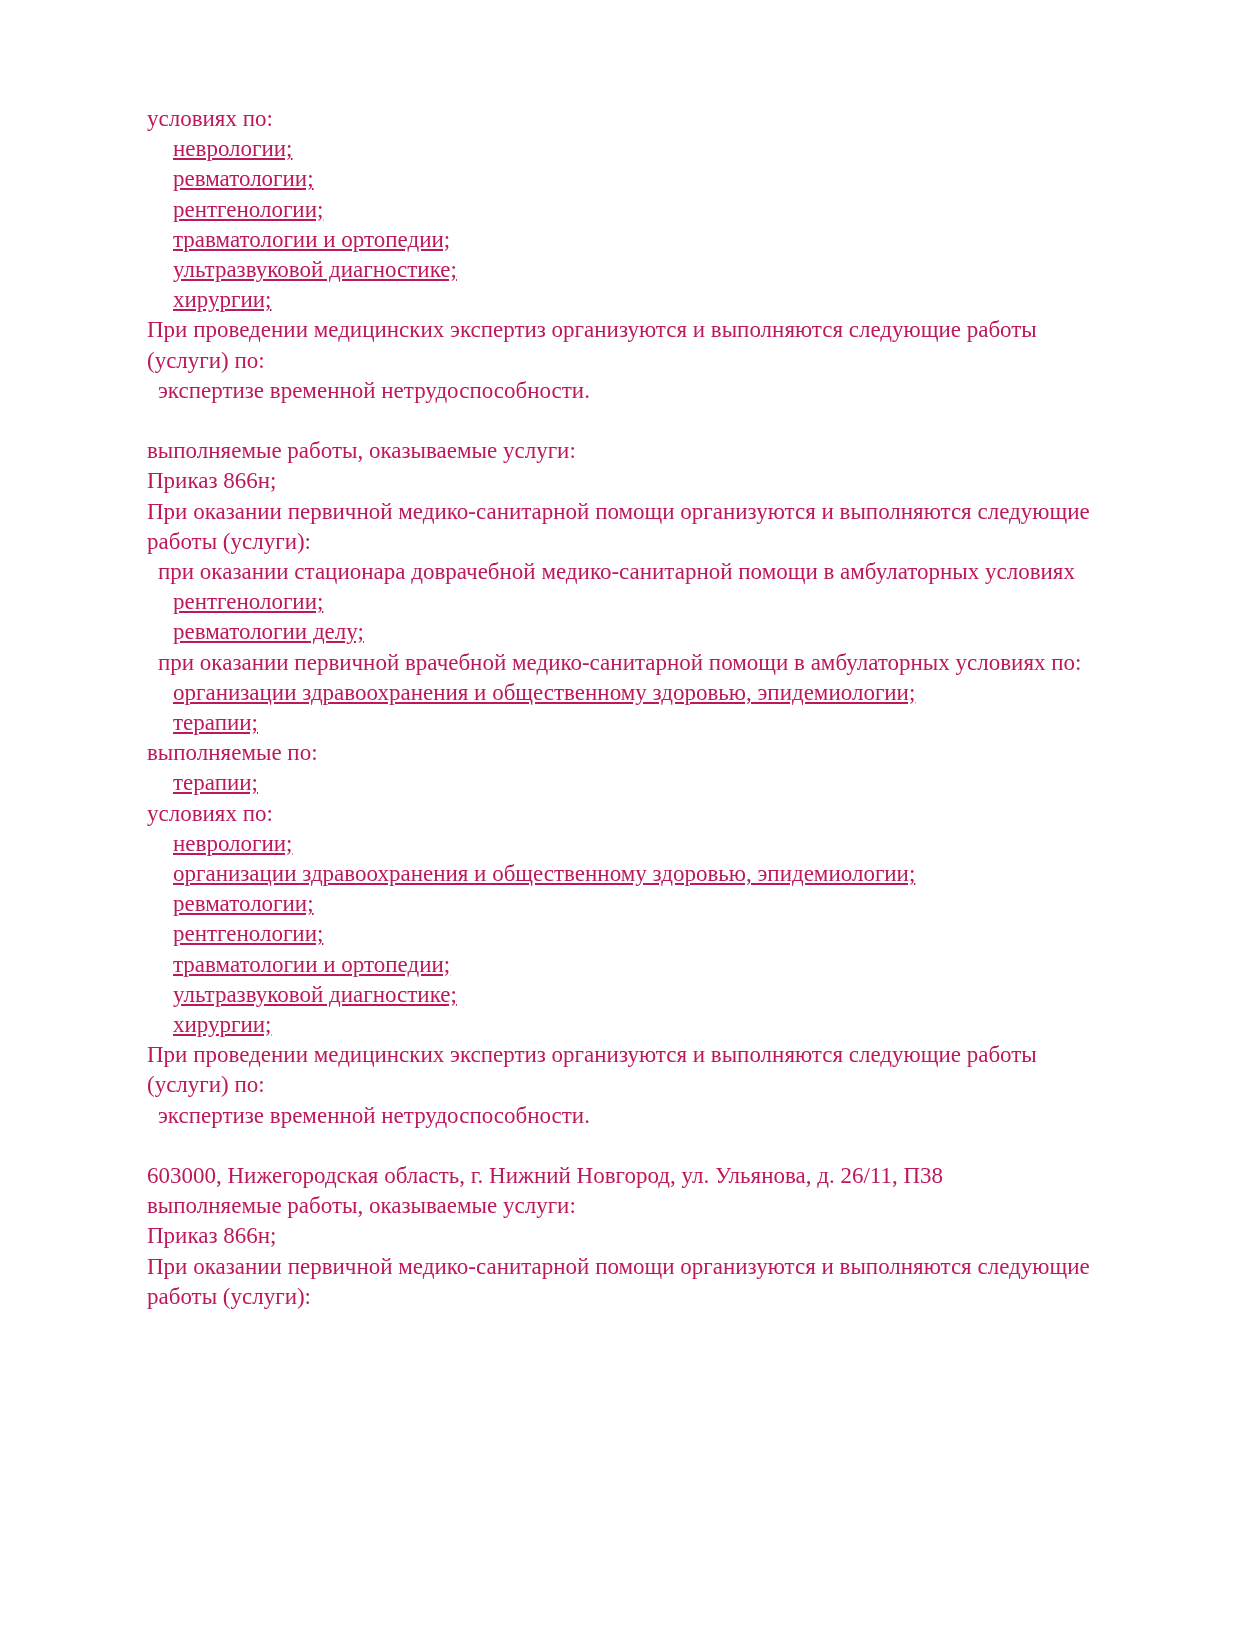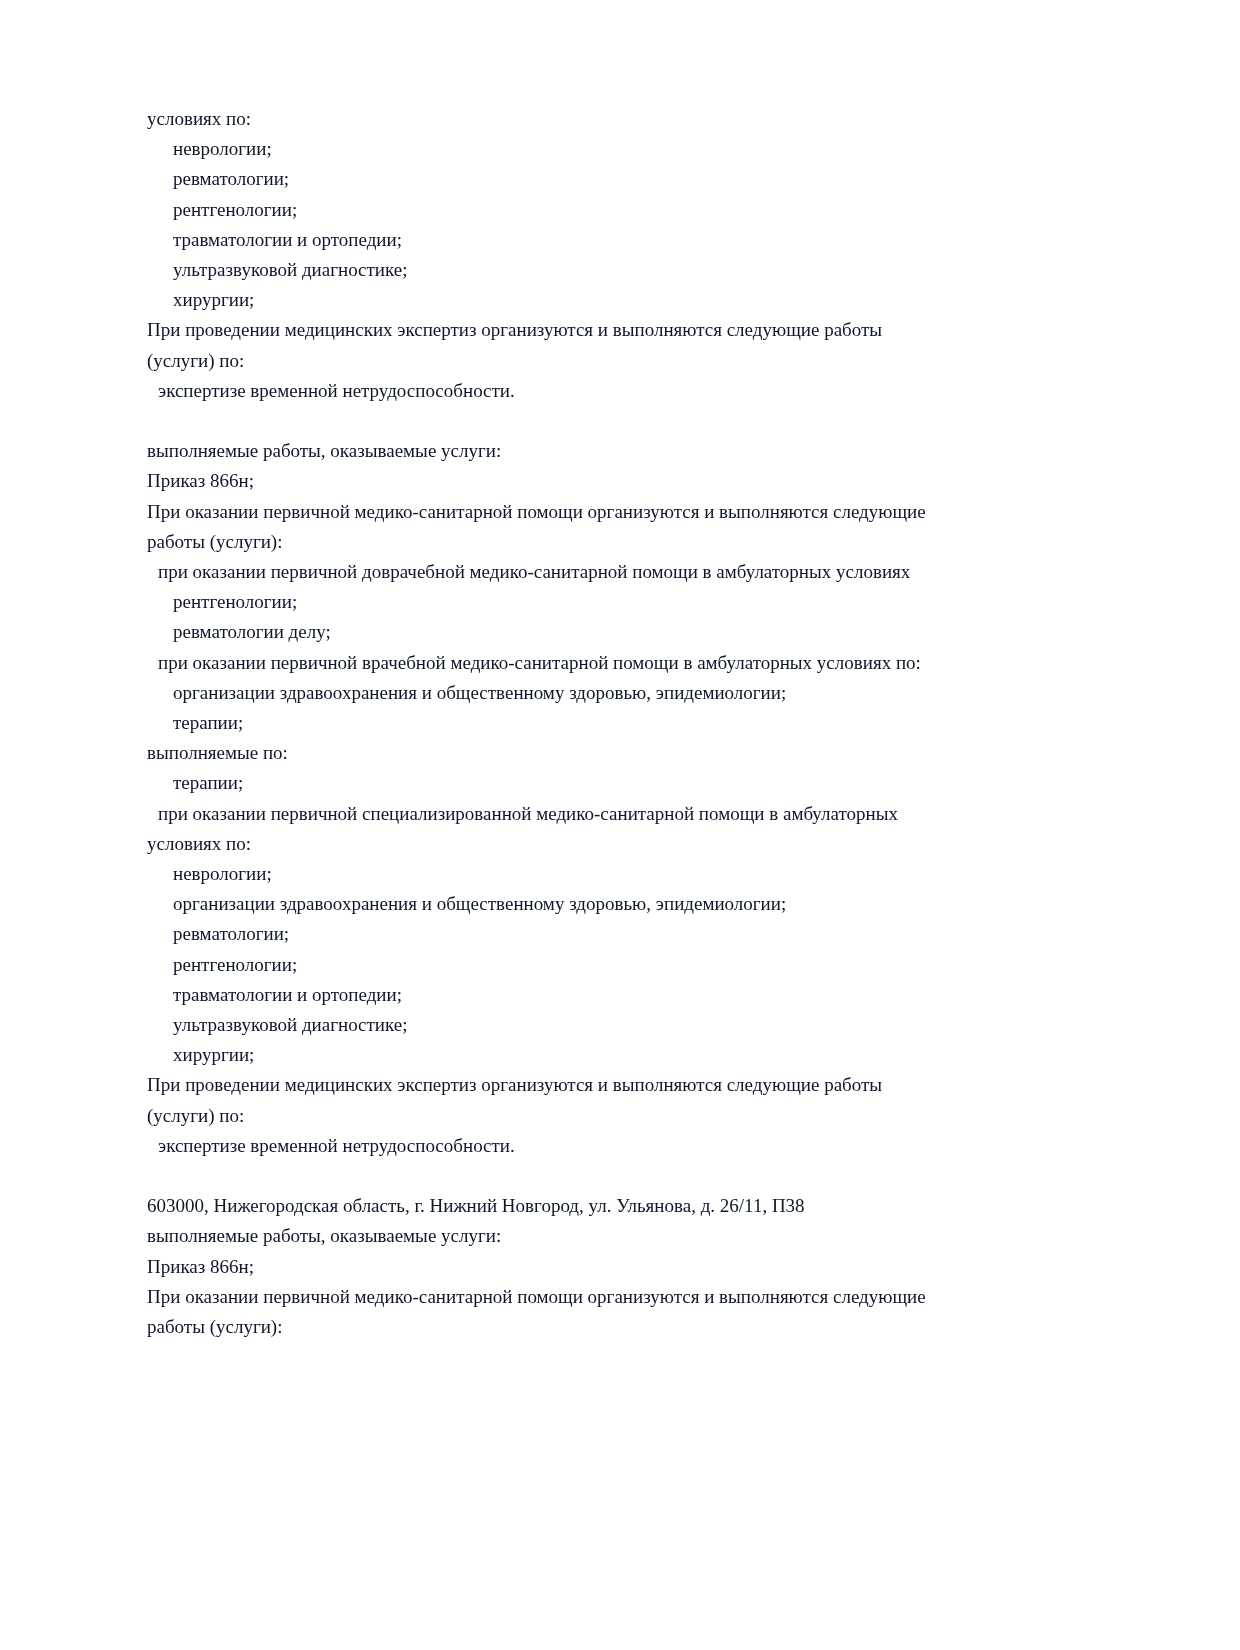--- a/index.html
+++ b/index.html
@@ -13,30 +13,30 @@
     height: 1650px;
     background: #ffffff;
     overflow: hidden;
   }
   .textblock {
     position: absolute;
     left: 147px;
     top: 104px;
     width: 1010px;
     font-family: "Liberation Serif", "DejaVu Serif", serif;
-    font-size: 19px;
+    font-size: 23px;
     line-height: 30.2px;
-    color: #0f172a;
+    color: #be185d;
   }
   .line {
     min-height: 30.2px;
     white-space: nowrap;
   }
   .l1 { padding-left: 11px; }
-  .l2 { padding-left: 26px; }
+  .l2 { padding-left: 26px; text-decoration: underline; }
 </style>
 </head>
 <body>
 
 <div class="page">
   <div class="textblock">
     <div class="line l0">условиях по:</div>
     <div class="line l2">неврологии;</div>
     <div class="line l2">ревматологии;</div>
     <div class="line l2">рентгенологии;</div>
@@ -44,29 +44,28 @@
     <div class="line l2">ультразвуковой диагностике;</div>
     <div class="line l2">хирургии;</div>
     <div class="line l0">При проведении медицинских экспертиз организуются и выполняются следующие работы</div>
     <div class="line l0">(услуги) по:</div>
     <div class="line l1">экспертизе временной нетрудоспособности.</div>
     <div class="line l0"></div>
     <div class="line l0">выполняемые работы, оказываемые услуги:</div>
     <div class="line l0">Приказ 866н;</div>
     <div class="line l0">При оказании первичной медико-санитарной помощи организуются и выполняются следующие</div>
     <div class="line l0">работы (услуги):</div>
-    <div class="line l1">при оказании первичной доврачебной медико-санитарной помощи в амбулаторных условиях</div>
+    <div class="line l1">при оказании стационара доврачебной медико-санитарной помощи в амбулаторных условиях</div>
     <div class="line l2">рентгенологии;</div>
     <div class="line l2">ревматологии делу;</div>
     <div class="line l1">при оказании первичной врачебной медико-санитарной помощи в амбулаторных условиях по:</div>
     <div class="line l2">организации здравоохранения и общественному здоровью, эпидемиологии;</div>
     <div class="line l2">терапии;</div>
     <div class="line l0">выполняемые по:</div>
     <div class="line l2">терапии;</div>
-    <div class="line l1">при оказании первичной специализированной медико-санитарной помощи в амбулаторных</div>
     <div class="line l0">условиях по:</div>
     <div class="line l2">неврологии;</div>
     <div class="line l2">организации здравоохранения и общественному здоровью, эпидемиологии;</div>
     <div class="line l2">ревматологии;</div>
     <div class="line l2">рентгенологии;</div>
     <div class="line l2">травматологии и ортопедии;</div>
     <div class="line l2">ультразвуковой диагностике;</div>
     <div class="line l2">хирургии;</div>
     <div class="line l0">При проведении медицинских экспертиз организуются и выполняются следующие работы</div>
     <div class="line l0">(услуги) по:</div>

